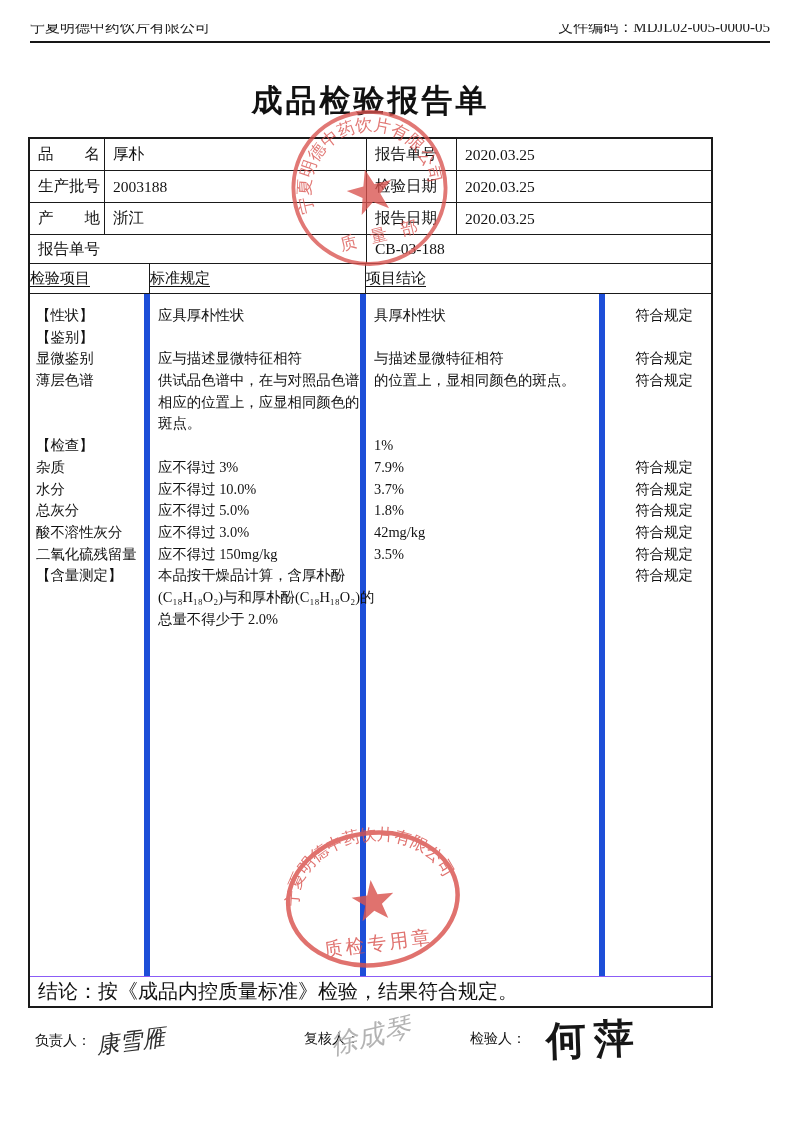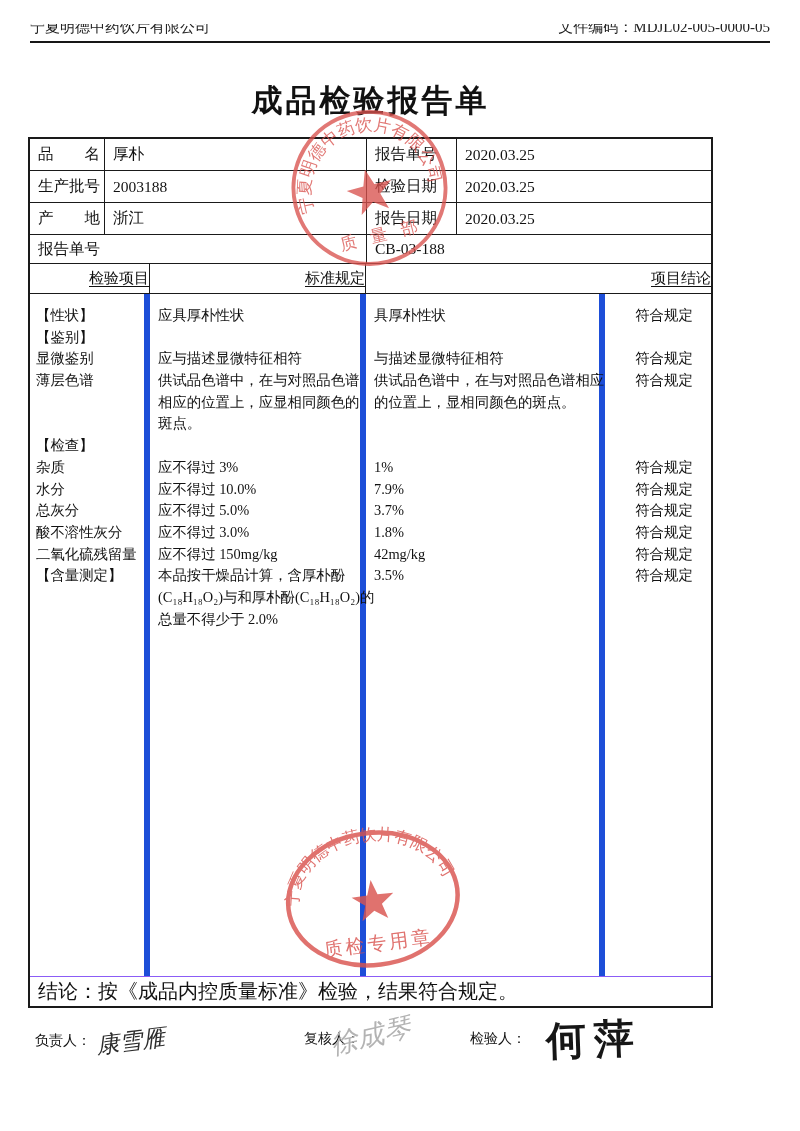--- a/index.html
+++ b/index.html
@@ -36,21 +36,21 @@
   .info-row { height:32px; border-bottom:1px solid #1a1a1a; }
   .c-label  { width:75px; }
   .c-value  { width:262px; }
   .c-label2 { width:90px; }
   .c-value2 { flex:1; }
   .report-row { height:29px; border-bottom:1px solid #1a1a1a; }
   .c-repl { width:337px; }
   .c-repv { flex:1; }
 
   .head-row { height:30px; border-bottom:1px solid #1a1a1a; }
-  .hcell { border-right:1px solid #1a1a1a; display:flex; align-items:center; justify-content:flex-end; font-size:15px; }
+  .hcell { border-right:1px solid #1a1a1a; display:flex; align-items:center; justify-content:flex-start; font-size:15px; }
   .hcell:last-child { border-right:none; }
   .hcell span { text-decoration:underline; text-underline-offset:3px; }
   .w1 { width:120px; } .w2 { width:216px; } .w3 { width:239px; } .w4 { flex:1; }
 
   .body-row { height:682px; align-items:stretch; }
   .bcol { border-right:6px solid #1d4ed8; padding-top:11px; font-size:14.4px; }
   .bcol:last-child { border-right:none;text-align:center; }
   .bcol .bline { height:21.7px; line-height:21.7px; white-space:nowrap; overflow:visible; }
   .bc1 { padding-left:6px; }
   .bc2 { padding-left:8px; }
@@ -158,21 +158,20 @@
           <div class="bline">应不得过 3.0%</div>
           <div class="bline">应不得过 150mg/kg</div>
           <div class="bline">本品按干燥品计算，含厚朴酚</div>
           <div class="bline">(C₁₈H₁₈O₂)与和厚朴酚(C₁₈H₁₈O₂)的</div>
           <div class="bline">总量不得少于 2.0%</div>
         </div>
       <div class="bcol bc3 w3">
           <div class="bline">具厚朴性状</div>
           <div class="bline"></div>
           <div class="bline">与描述显微特征相符</div>
-          <div class="bline">供试品色谱中，在与对照品色谱相应</div>
           <div class="bline">的位置上，显相同颜色的斑点。</div>
           <div class="bline"></div>
           <div class="bline"></div>
           <div class="bline">1%</div>
           <div class="bline">7.9%</div>
           <div class="bline">3.7%</div>
           <div class="bline">1.8%</div>
           <div class="bline">42mg/kg</div>
           <div class="bline">3.5%</div>
           <div class="bline"></div>

